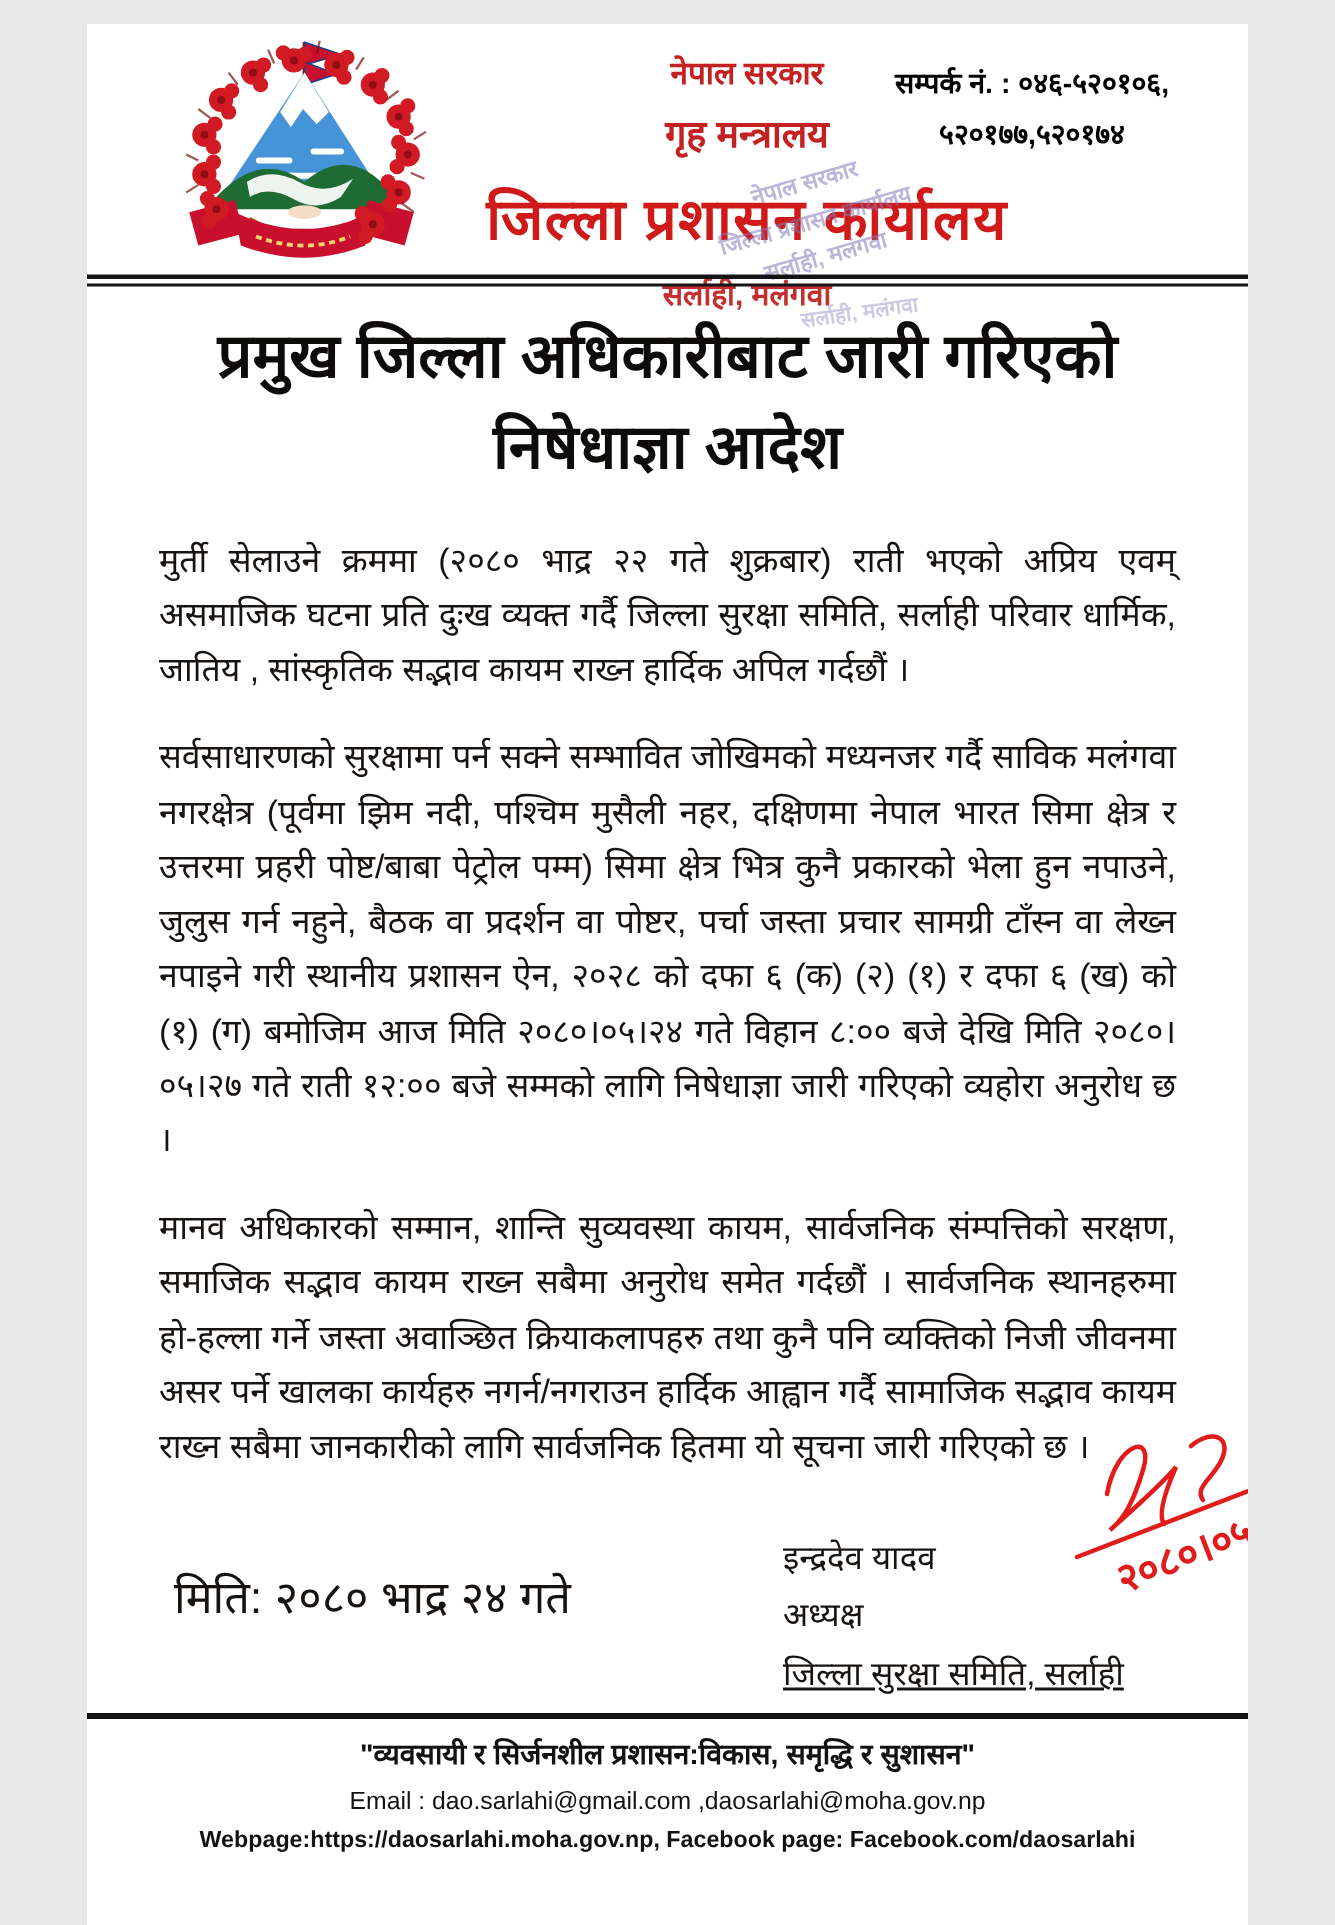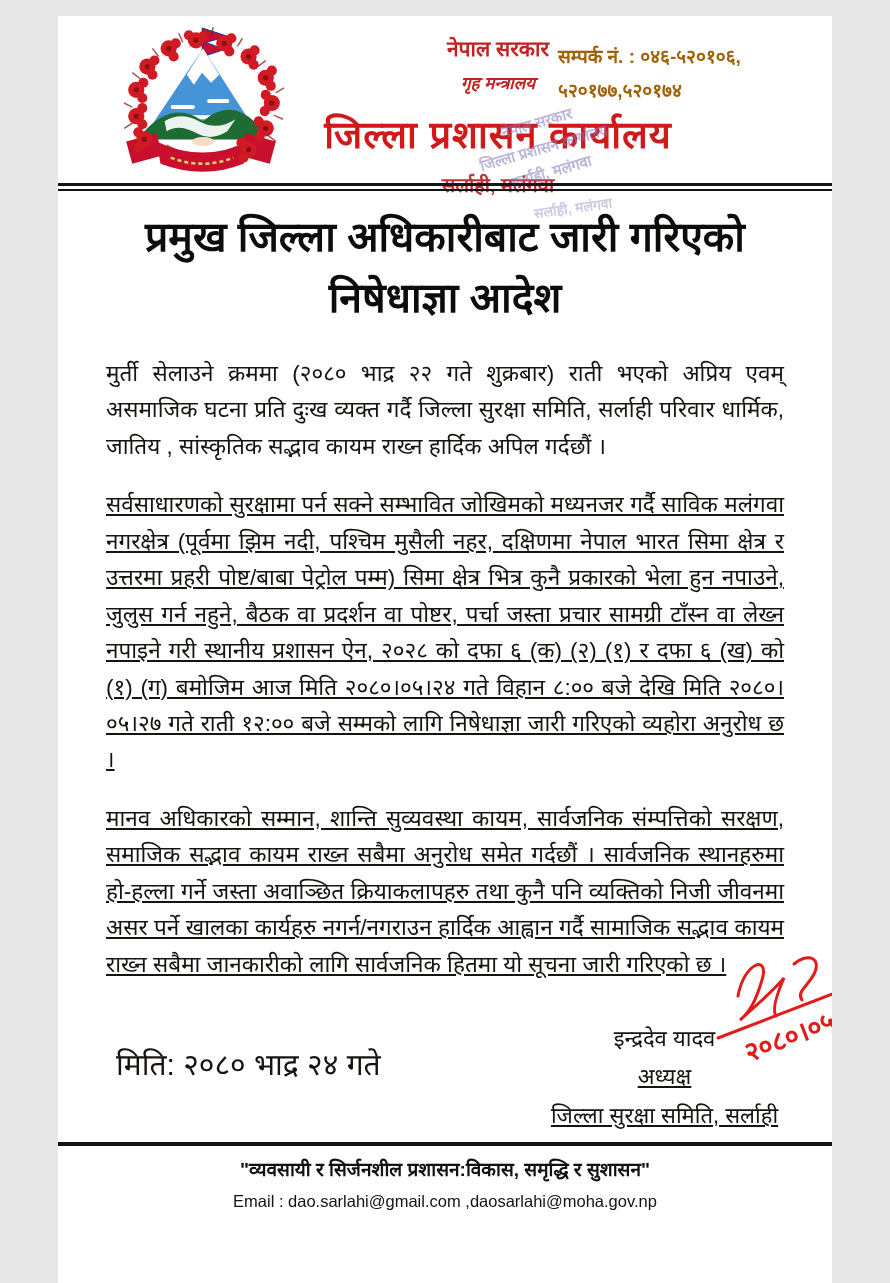--- a/index.html
+++ b/index.html
@@ -9,52 +9,52 @@
     margin:16px auto;
     background:#ffffff;
     font-family:"Liberation Sans","DejaVu Sans",sans-serif;
     color:#171310;
     overflow:hidden;
   }
   
   .emblem{position:absolute;left:56px;top:6px;width:174px;height:160px;}
   .hdr-center{position:absolute;left:235px;top:18px;width:410px;text-align:center;}
   .hdr-gov{font-size:21px;font-weight:bold;color:#c42222;margin:0 0 9px 0;}
-  .hdr-min{font-size:17px;font-weight:bold;color:#c42222;margin:0 0 13px 0;font-style:italic;}
+  .hdr-min{font-size:25px;font-weight:bold;color:#c42222;margin:0 0 13px 0;}
   .hdr-office{font-size:38px;font-weight:bold;color:#d01a1a;margin:0 0 12px 0;letter-spacing:1px;}
   .hdr-loc{font-size:20px;font-weight:bold;color:#c43030;margin:0;}
-  .hdr-contact{position:absolute;right:14px;top:24px;width:260px;text-align:left;
-    font-size:19px;font-weight:bold;color:#a16207;line-height:1.8;}
+  .hdr-contact{position:absolute;right:14px;top:24px;width:260px;text-align:center;
+    font-size:19px;font-weight:bold;color:#000000;line-height:1.8;}
   
   .stamp{position:absolute;left:398px;top:92px;width:190px;height:130px;
     transform:rotate(-16deg);color:#8579bb;opacity:.55;text-align:center;
     font-size:15px;font-weight:bold;line-height:1.7;pointer-events:none;}
   .stamp2{position:absolute;left:435px;top:182px;width:160px;
     transform:rotate(-8deg);color:#8579bb;opacity:.4;text-align:center;
     font-size:14px;font-weight:bold;pointer-events:none;}
   
   .rule{position:absolute;left:0;right:0;top:167px;}
   .rule .r1{height:3px;background:#151515;}
   .rule .r2{height:2px;background:#151515;margin-top:3px;}
   
   .doc-title{position:absolute;left:0;right:0;top:194px;text-align:center;
     font-weight:bold;color:#0e0c0b;font-size:41px;line-height:1.35;}
   .doc-title .t2{margin-top:6px;}
   
   .body-text{position:absolute;left:48px;right:48px;top:340px;
     font-size:22.5px;line-height:1.62;text-align:justify;color:#171310;}
   .body-text p{margin:0;}
   .body-text p + p{margin-top:15px;}
-  .body-text p.gap{margin-top:22px;text-decoration:underline;}
+  .body-text p.gap{margin-top:22px;}
   
   .date-line{position:absolute;left:58px;top:1027px;font-size:30px;color:#171310;}
-  .sig-block{position:absolute;right:25px;top:1012px;width:285px;text-align:center;
+  .sig-block{position:absolute;right:25px;top:1012px;width:285px;text-align:left;
     font-size:22px;color:#171310;line-height:1.0;}
   .sig-block .nm{margin:0;}
-  .sig-block .ds{margin:16px 0 0 0;text-decoration:underline;}
+  .sig-block .ds{margin:16px 0 0 0;}
   .sig-block .org{margin:17px 0 0 0;text-decoration:underline;}
   .sig-svg{position:absolute;left:652px;top:918px;width:218px;height:128px;}
   
   .foot-rule{position:absolute;left:0;right:0;top:1126px;height:4px;background:#141414;}
   .foot{position:absolute;left:0;right:0;top:1140px;text-align:center;color:#121212;}
   .foot .motto{font-size:19px;font-weight:bold;margin:0 0 10px 0;}
   .foot .email{font-size:16.5px;font-weight:normal;margin:0 0 7px 0;}
   .foot .web{font-size:15.5px;font-weight:bold;margin:0;}
 </style>
 </head>
@@ -221,15 +221,16 @@
   <div class="sig-block">
     <p class="nm">इन्द्रदेव यादव</p>
     <p class="ds">अध्यक्ष</p>
     <p class="org">जिल्ला सुरक्षा समिति, सर्लाही</p>
   </div>
 
   <div class="foot-rule"></div>
   <div class="foot">
     <p class="motto">"व्यवसायी र सिर्जनशील प्रशासन:विकास, समृद्धि र सुशासन"</p>
     <p class="email">Email : dao.sarlahi@gmail.com ,daosarlahi@moha.gov.np</p>
+    <p class="web">Webpage:https://daosarlahi.moha.gov.np, Facebook page: Facebook.com/daosarlahi</p>
   </div>
 
 </div>
 
 </body></html>

